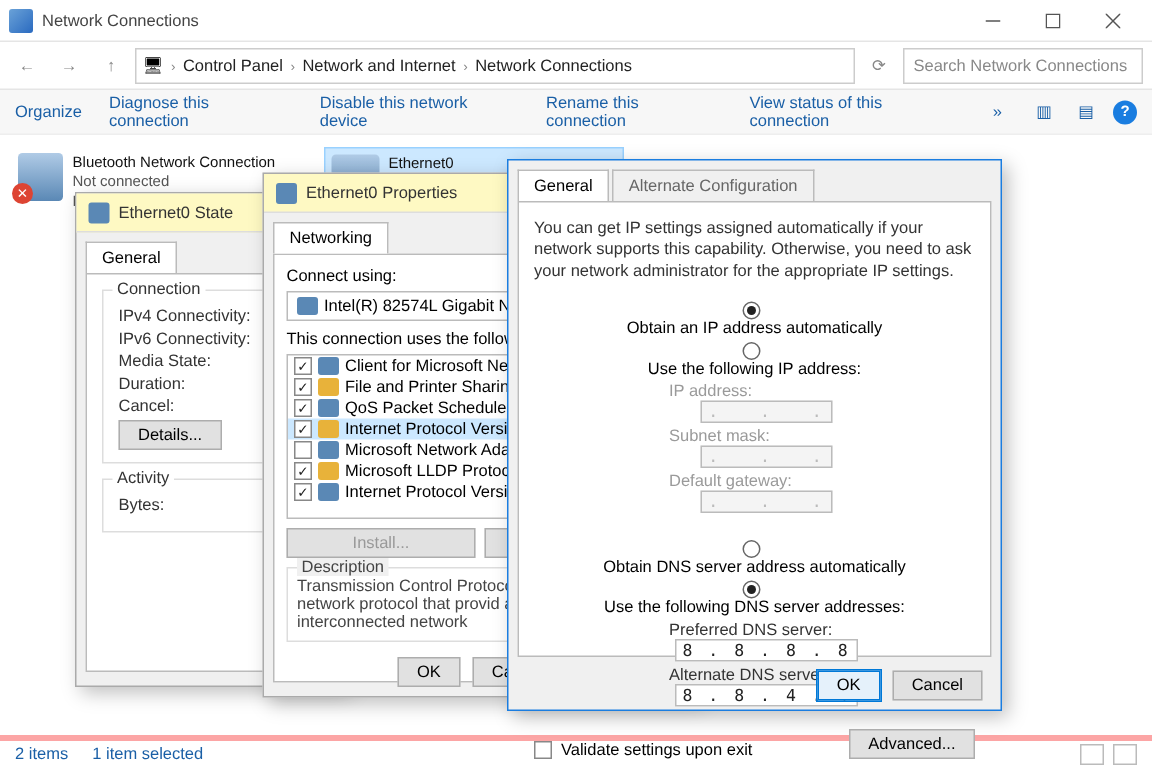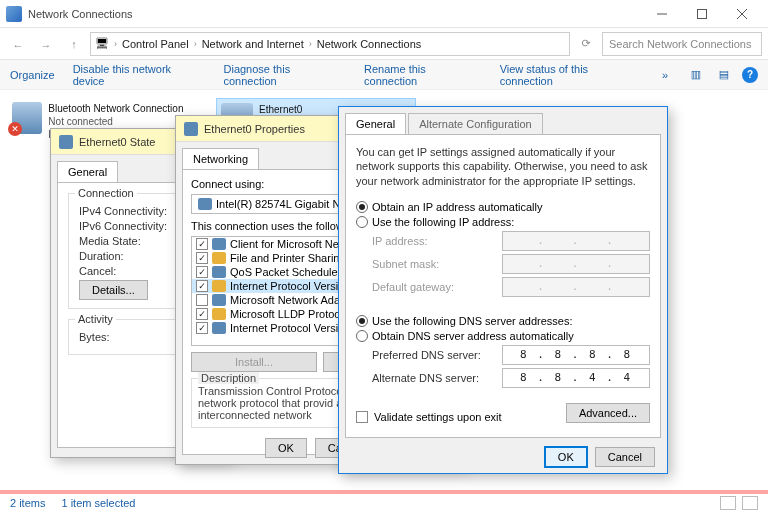--- a/index.html
+++ b/index.html
@@ -74,21 +74,21 @@
 .btnrow .btn { flex:1; }
 .desc { border:1px solid #ddd; padding:6px; font-size:10px; color:#444; position:relative; }
 .desc .lab { position:absolute;top:-7px;left:6px;background:#f0f0f0;padding:0 3px; }
 .dlg-bottom { position:absolute;bottom:6px;left:0;right:0;display:flex;justify-content:center;gap:8px; }
 
 
 .dlg-ip { left: 338px; top: 106px; width: 330px; height: 368px; border-color:#1a7de0; }
 .dlg-ip .dlg-title { background:#fff; }
 .radio { width:12px;height:12px;border:1px solid #666;border-radius:50%;display:inline-flex;align-items:center;justify-content:center;margin-right:4px; }
 .radio.on::after { content:"";width:6px;height:6px;background:#222;border-radius:50%; }
-.iprow { display:flex;align-items:center;margin:3px 0; }
+.iprow { display:flex;align-items:center;margin:3px 0;flex-direction:column; }
 .iprow label { width:130px; color:#333; }
 .iprow.disabled label { color:#9a9a9a; }
 .ipfield { flex:1;height:20px;border:1px solid #bbb;background:#fff;display:flex;align-items:center;justify-content:space-around;padding:0 4px;font-family:monospace;font-size:11px;letter-spacing:2px;color:#222; }
 .ipfield.disabled { background:#f4f4f4;color:#bbb; }
 .ip-sect { border:1px solid #ddd;padding:6px 8px 8px 8px;margin:4px 0;position:relative; }
 .chk { display:flex;align-items:center;gap:6px;margin-top:8px; }
 </style>
 </head>
 <body>
 
@@ -127,22 +127,22 @@
     <a>Network and Internet</a>
       <span class="chev">›</span>
     <a>Network Connections</a>
   </div>
   <div class="navbtn">⟳</div>
   <div class="searchbox">Search Network Connections</div>
 </div>
 
 <div class="toolbar">
   <a class="org">Organize</a>
+  <a>Diagnose this connection</a>
   <a>Disable this network device</a>
-  <a>Diagnose this connection</a>
   <a>Rename this connection</a>
   <a>View status of this connection</a>
   <span style="color:#1a5fa6">»</span>
   <div class="right">
     <div class="iconbtn">▥</div>
     <div class="iconbtn">▤</div>
     <div class="help">?</div>
   </div>
 </div>
 
@@ -303,26 +303,26 @@
           </div>
         <div class="iprow disabled">
             <label>Default gateway:</label>
             <div class="ipfield disabled">.&nbsp;&nbsp;&nbsp;.&nbsp;&nbsp;&nbsp;.</div>
           </div>
       </div>
     </div>
 
     <div class="ip-sect" style="border:none;padding:2px 0">
       <div class="iprow">
+          <span class="radio"></span>
+          <span>Obtain DNS server address automatically</span>
+        </div>
+      <div class="iprow">
           <span class="radio on"></span>
           <span>Use the following DNS server addresses:</span>
-        </div>
-      <div class="iprow">
-          <span class="radio"></span>
-          <span>Obtain DNS server address automatically</span>
         </div>
       <div style="padding-left:16px">
         <div class="iprow">
             <label>Preferred DNS server:</label>
             <div class="ipfield">8 . 8 . 8 . 8</div>
           </div>
         <div class="iprow">
             <label>Alternate DNS server:</label>
             <div class="ipfield">8 . 8 . 4 . 4</div>
           </div>

